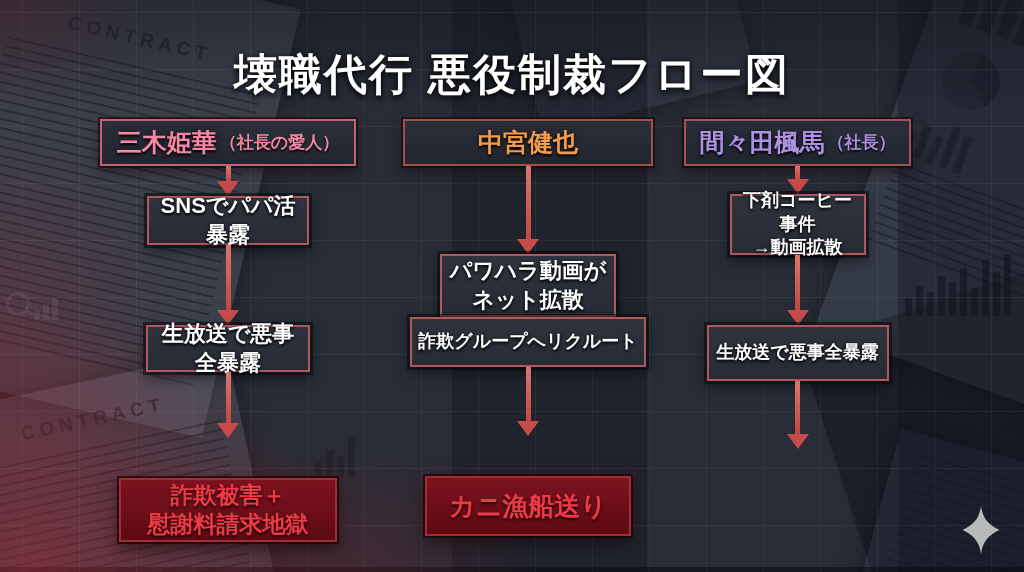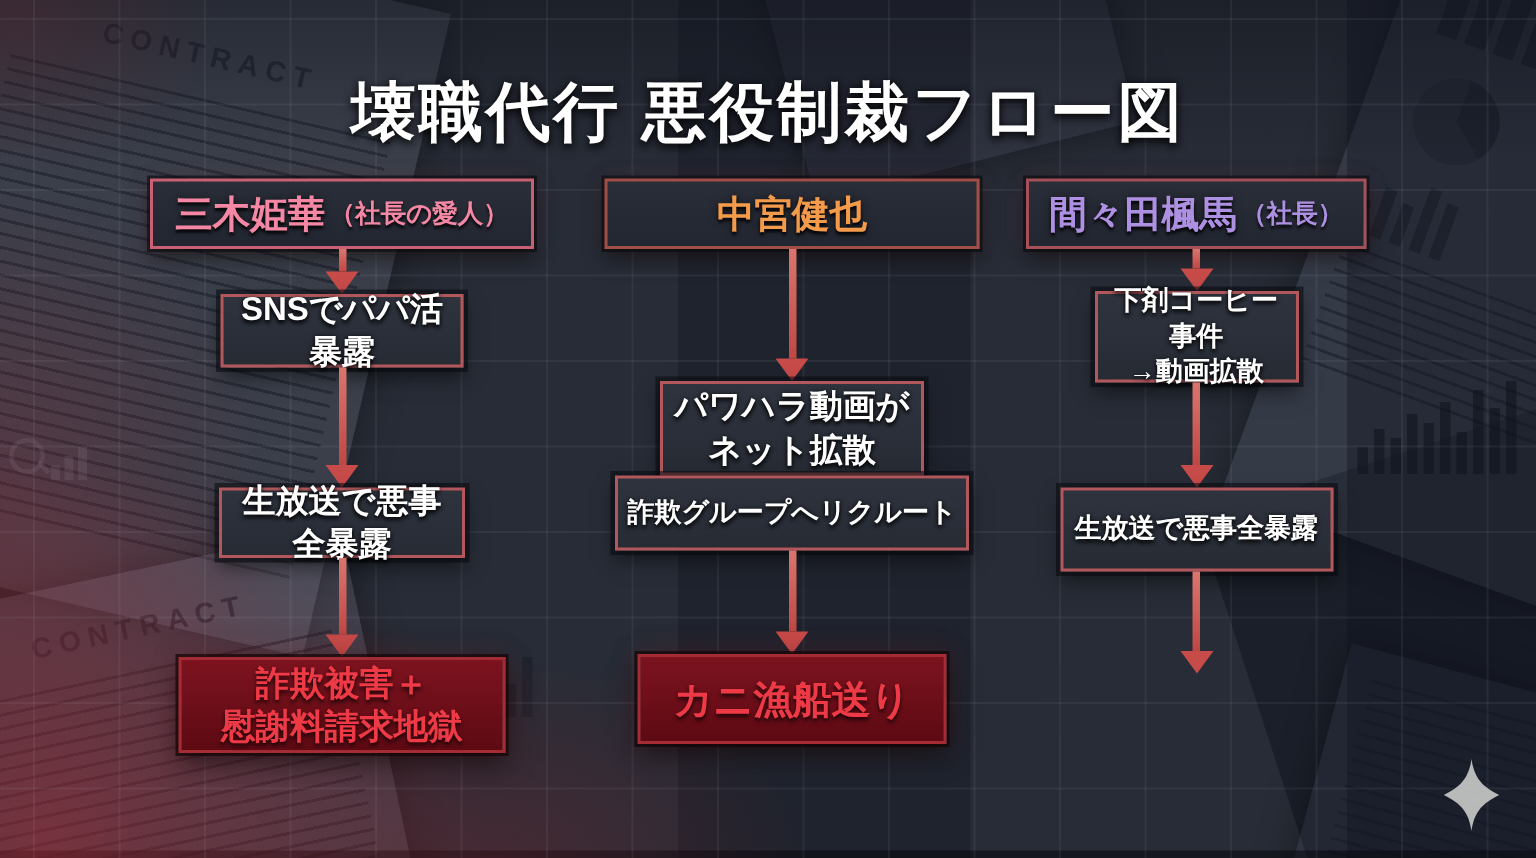--- a/index.html
+++ b/index.html
@@ -83,21 +83,21 @@
         color:#ffffff;font-weight:800;font-size:22px;
         text-shadow:0 2px 3px rgba(0,0,0,0.9), 0 0 3px rgba(0,0,0,0.6);}
 
   .obox{box-sizing:border-box;flex:none;display:flex;align-items:center;justify-content:center;
         padding:2px 8px;text-align:center;white-space:pre-line;line-height:1.25;
         background:linear-gradient(180deg,#7c131f,#5e0a13);
         border:2px solid #a52b34;
         box-shadow:0 0 0 2px rgba(20,4,6,0.7), 0 6px 16px rgba(0,0,0,0.6),
                    0 0 18px rgba(180,40,50,0.25);
         font-weight:900;font-size:26px;
-        text-shadow:0 2px 3px rgba(0,0,0,0.75);}
+        text-shadow:0 2px 3px rgba(0,0,0,0.75);margin-top:40px;}
 
   .sparkle{position:absolute;left:962px;top:506px;width:38px;height:48px;z-index:6;opacity:0.9;}
 </style>
 </head>
 <body>
 
 <div class="stage">
 
   <div class="layer z-docs">
     <div class="doc" style="left:-45px;top:-30px;width:300px;height:440px;transform:rotate(13deg);">

